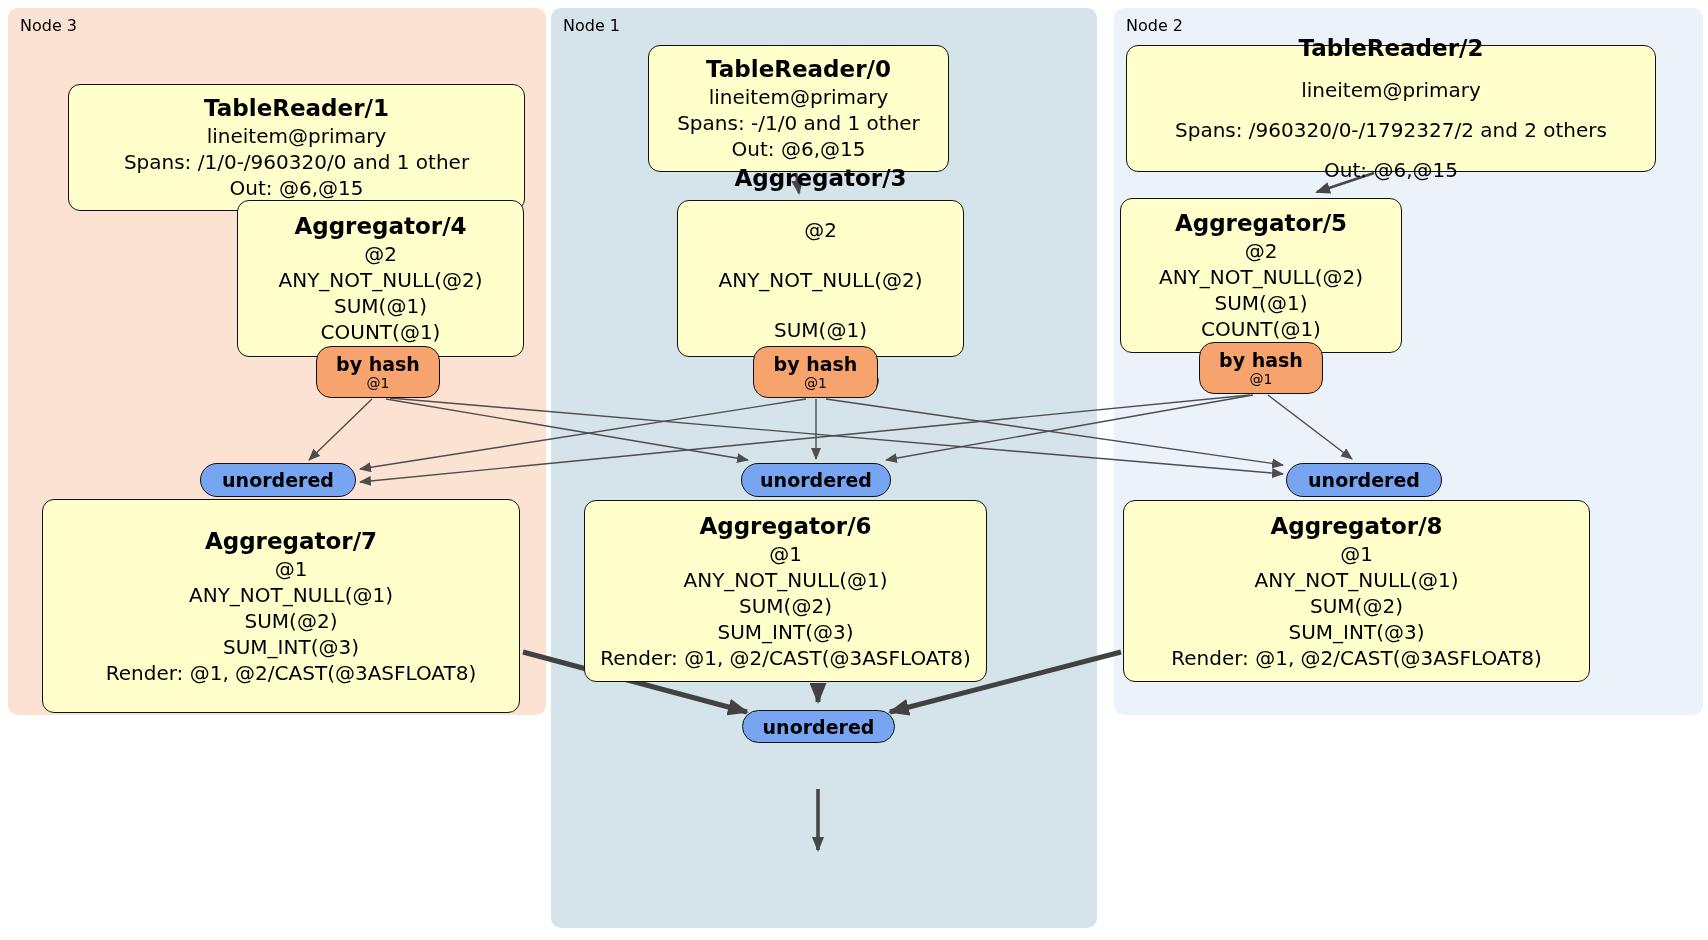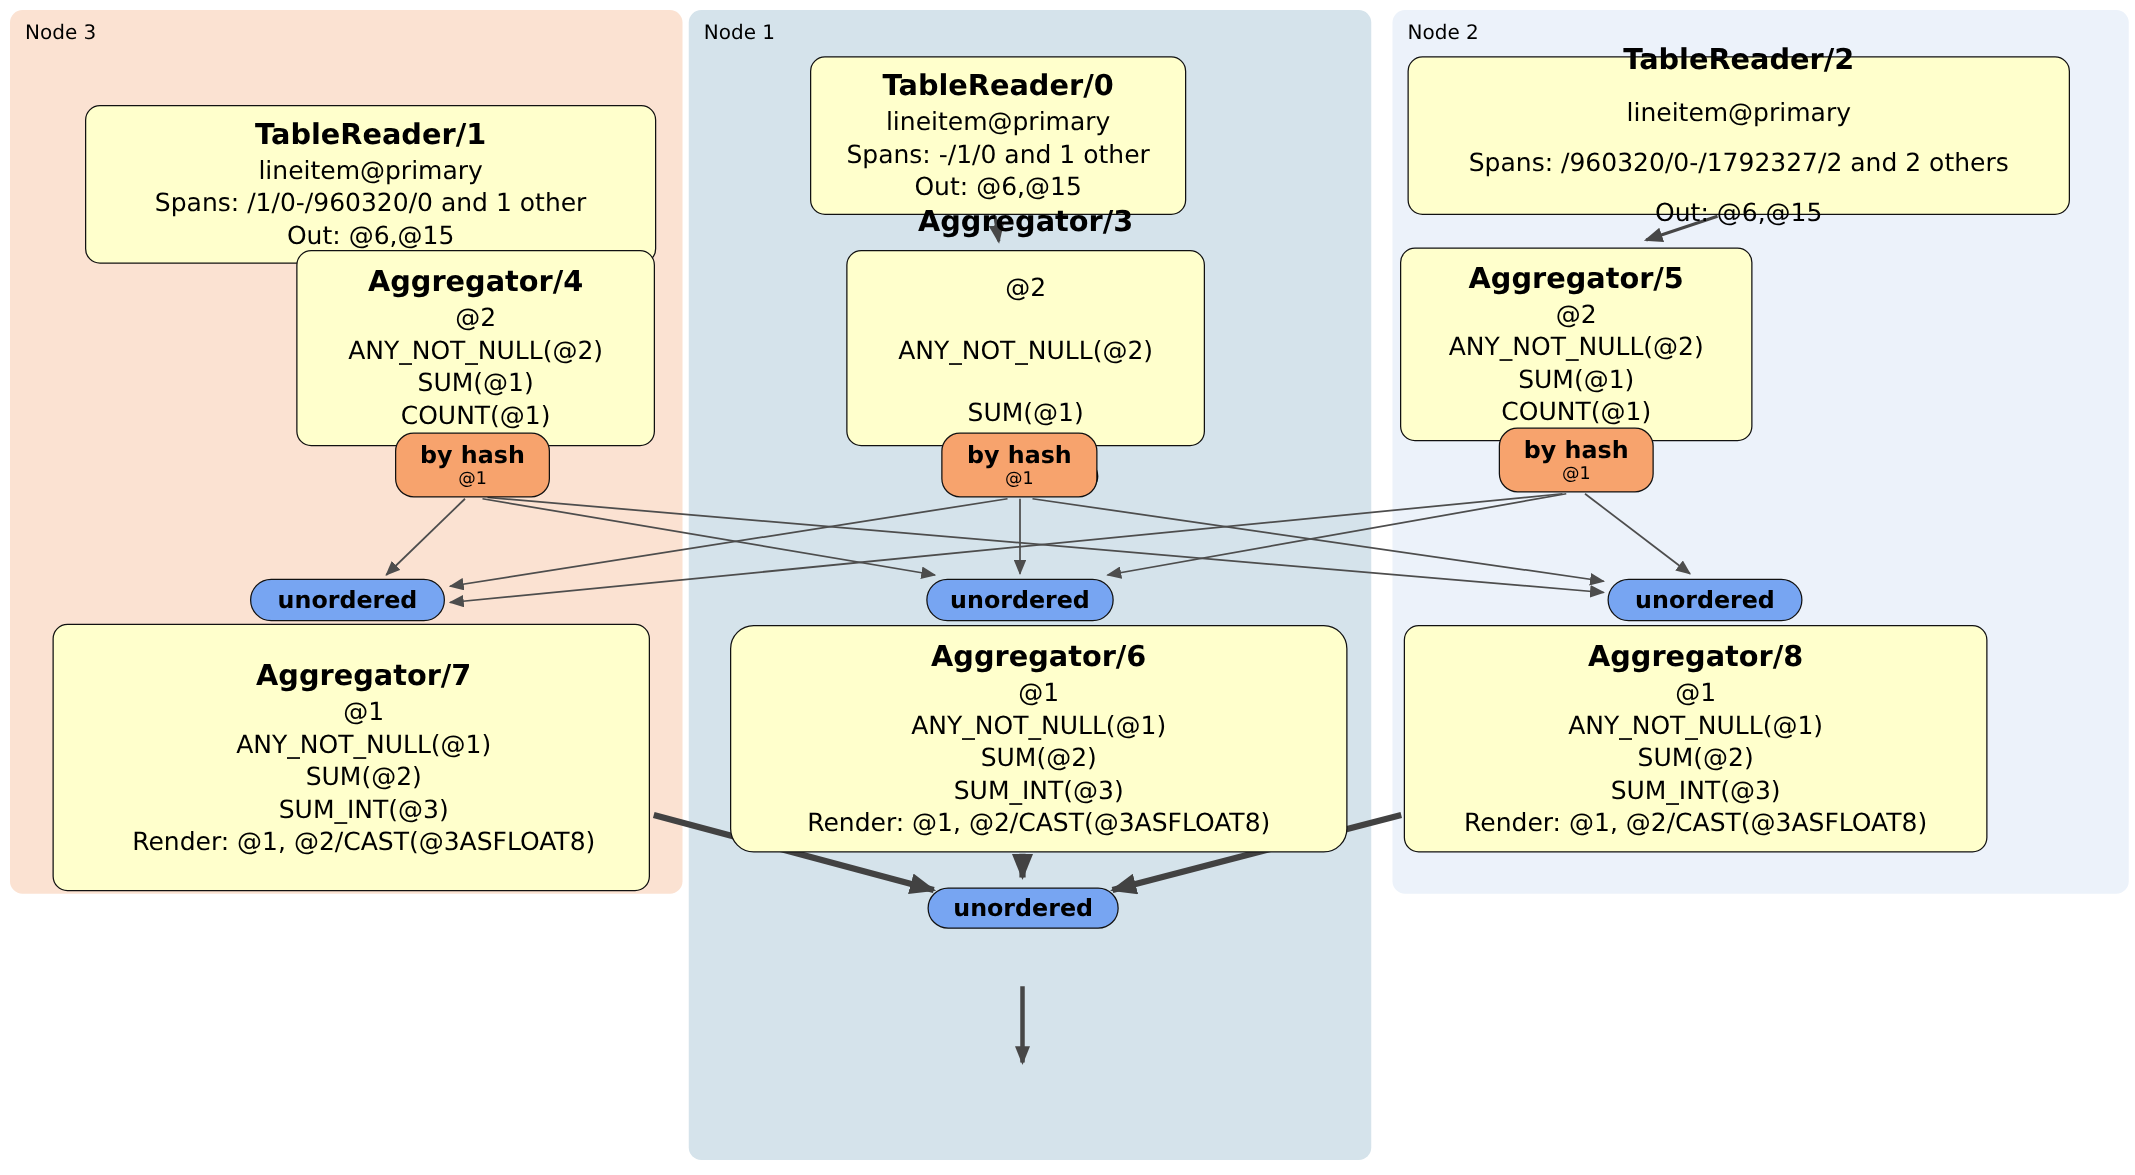--- a/index.html
+++ b/index.html
@@ -93,21 +93,21 @@
   #group-node1{left:551px;top:8px;width:546px;height:920px;background:#d5e3eb;}
   #group-node2{left:1114px;top:8px;width:589px;height:707px;background:#ecf2fa;}
   
   #tr1{left:68px;top:45px;width:457px;height:127px;margin-top:39px;}
   #tr0{left:648px;top:45px;width:301px;height:127px;}
   #tr2{left:1126px;top:45px;width:530px;height:127px;gap:14px;}
   #agg4{left:237px;top:200px;width:287px;height:157px;}
   #agg3{left:677px;top:200px;width:287px;height:157px;gap:24px;}
   #agg5{left:1120px;top:198px;width:282px;height:155px;text-align:center;}
   #agg7{left:42px;top:499px;width:478px;height:214px;padding-left:20px;}
-  #agg6{left:584px;top:500px;width:494px;height:182px;border-radius:19px;}
+  #agg6{left:584px;top:500px;width:403px;height:182px;}
   #agg8{left:1123px;top:500px;width:467px;height:182px;}
   #noop{left:738px;top:747px;width:161px;height:40px;}
   #resp{left:730px;top:858px;width:177px;height:40px;}
   
   #bh4{left:316px;top:346px;width:124px;height:52px;}
   #bh3{left:753px;top:346px;width:125px;height:52px;}
   #bh5{left:1199px;top:342px;width:124px;height:52px;}
   
   #u7{left:200px;top:463px;width:156px;height:34px;}
   #u6{left:741px;top:463px;width:150px;height:34px;}

